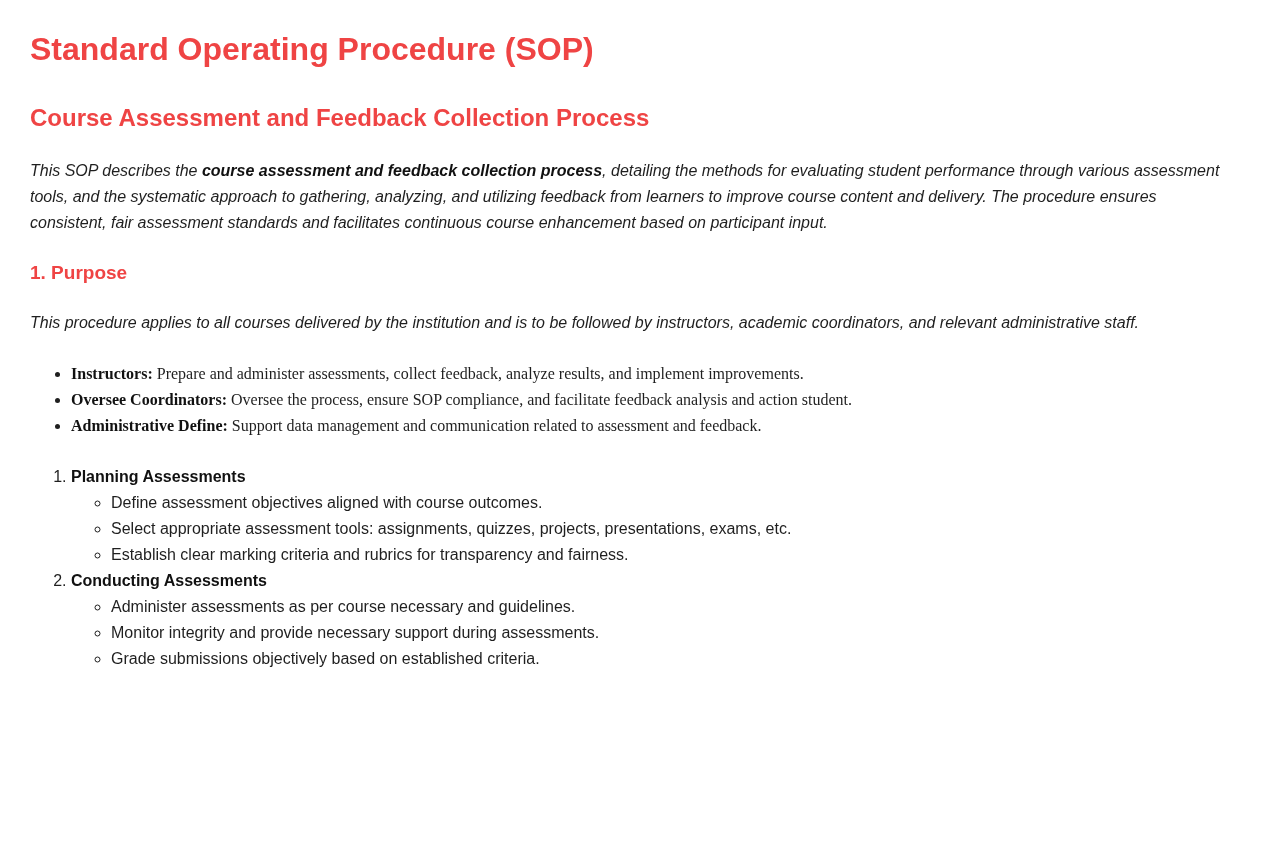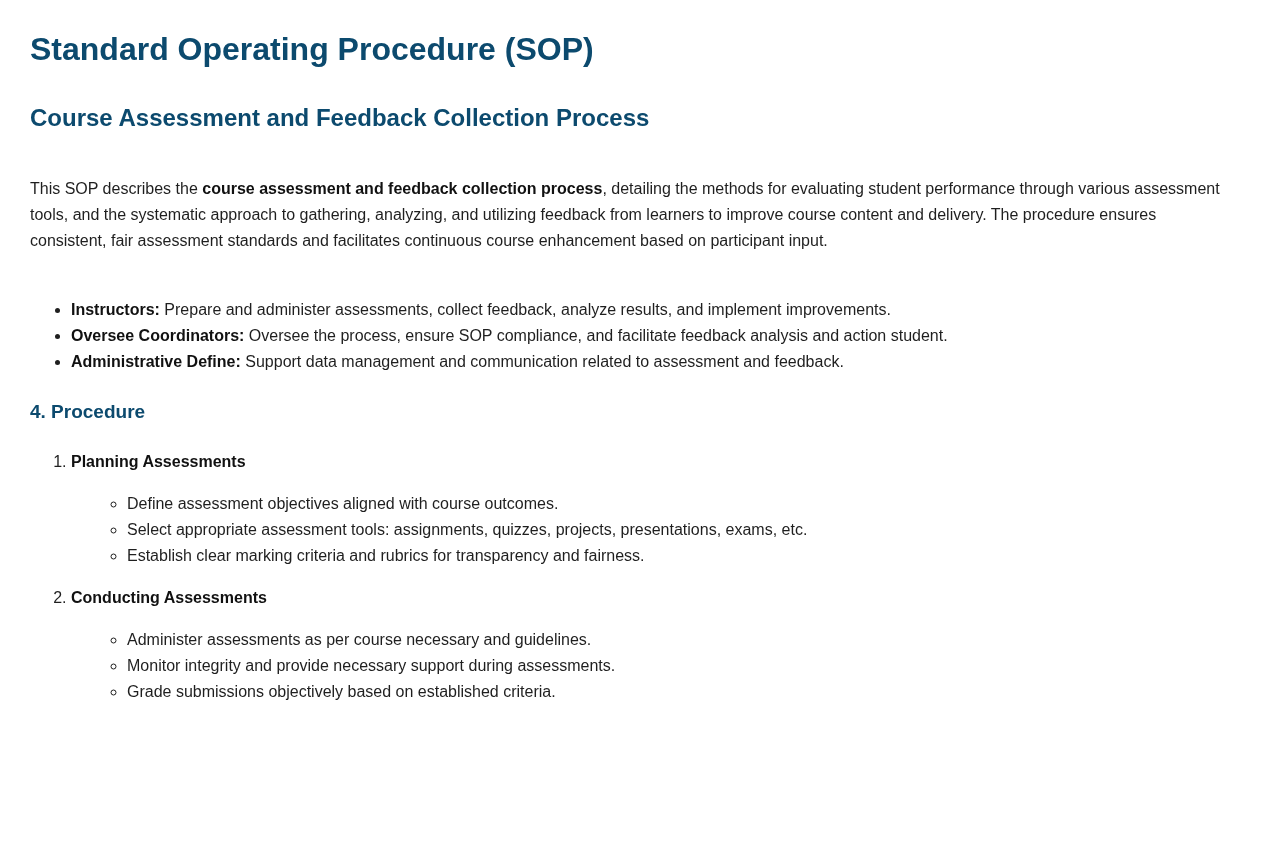--- a/index.html
+++ b/index.html
@@ -13,52 +13,54 @@
     overflow: hidden;
     font-family: "Liberation Sans", sans-serif;
     font-size: 16px;
     line-height: 26px;
     color: #1f1f1f;
   }
   .doc {
     padding: 30px 43px 0 30px;
   }
   h1, h2, h3 {
-    color: #0c4a6e;
+    color: #ef4444;
     font-weight: bold;
     line-height: 1.2;
   }
   h1 {
     font-size: 32px;
     margin: 0;
   }
   h2 {
     font-size: 24px;
     margin: 36px 0 20px;
   }
   h3 {
     font-size: 19px;
     margin: 26px 0 25px;
   }
   p {
-    margin: 43px 0;
+    margin: 25px 0;
+    font-style: italic;
   }
   ul.resp-list {
     list-style-type: disc;
     margin: 25px 0;
     padding-left: 41px;
+    font-family: Liberation Serif, serif;
   }
   ol.proc-list {
     list-style-type: decimal;
     margin: 25px 0 0;
     padding-left: 41px;
   }
   ul.sub-list {
     list-style-type: circle;
-    margin: 16px;
+    margin: 0;
     padding-left: 40px;
   }
   li {
     line-height: 26px;
   }
   strong {
     font-weight: bold;
     color: #111111;
   }
   h1, h2, h3, p, li, span { cursor: default; }
@@ -67,29 +69,30 @@
 <body>
 
 <main class="doc">
 
   <h1>Standard Operating Procedure (SOP)</h1>
 
   <h2>Course Assessment and Feedback Collection Process</h2>
 
   <p><span>This SOP describes the </span><strong>course assessment and feedback collection process</strong><span>, detailing the methods for evaluating student performance through various assessment tools, and the systematic approach to gathering, analyzing, and utilizing feedback from learners to improve course content and delivery. The procedure ensures consistent, fair assessment standards and facilitates continuous course enhancement based on participant input.</span></p>
 
+  <h3>1. Purpose</h3>
 
+  <p>This procedure applies to all courses delivered by the institution and is to be followed by instructors, academic coordinators, and relevant administrative staff.</p>
 
   <ul class="resp-list">
     <li><strong>Instructors:</strong><span> Prepare and administer assessments, collect feedback, analyze results, and implement improvements.</span></li>
     <li><strong>Oversee Coordinators:</strong><span> Oversee the process, ensure SOP compliance, and facilitate feedback analysis and action student.</span></li>
     <li><strong>Administrative Define:</strong><span> Support data management and communication related to assessment and feedback.</span></li>
   </ul>
 
-  <h3>4. Procedure</h3>
   <ol class="proc-list">
     <li>
       <strong>Planning Assessments</strong>
       <ul class="sub-list">
         <li>Define assessment objectives aligned with course outcomes.</li>
         <li>Select appropriate assessment tools: assignments, quizzes, projects, presentations, exams, etc.</li>
         <li>Establish clear marking criteria and rubrics for transparency and fairness.</li>
       </ul>
     </li>
     <li>

